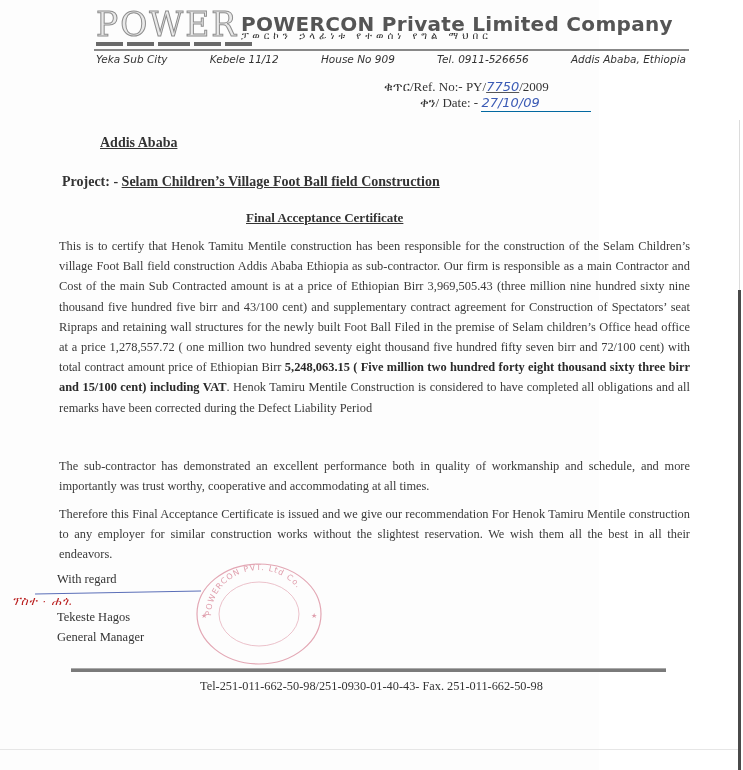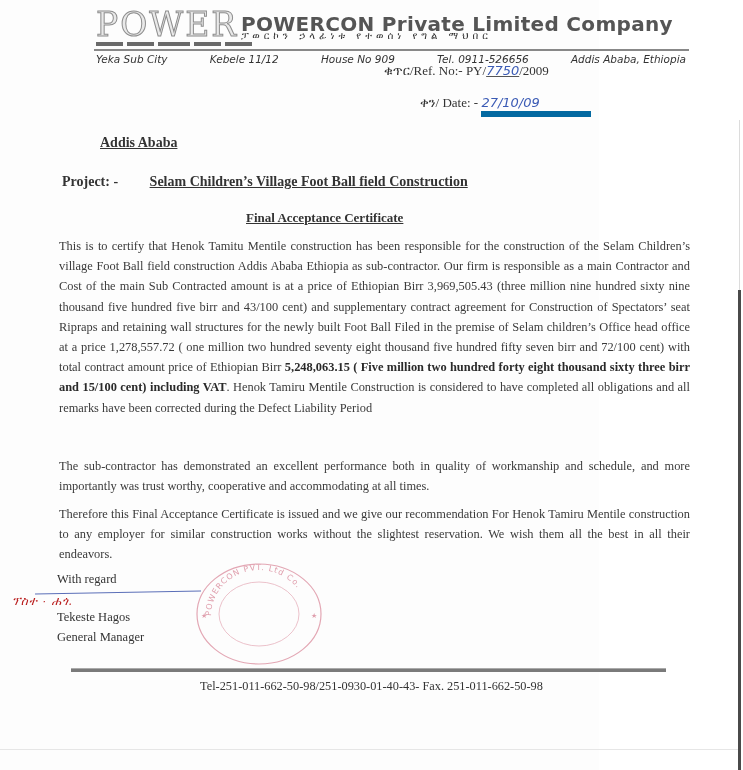--- a/index.html
+++ b/index.html
@@ -27,30 +27,30 @@
     position: absolute; left: 241px; top: 30px; font-family: "DejaVu Sans", sans-serif;
     font-size: 10px; color: #333; letter-spacing: 4px; white-space: nowrap;
   }
   .header-rule { position: absolute; left: 94px; top: 49px; width: 595px; height: 2px; background: #888; }
   .address-row {
     position: absolute; left: 96px; top: 53px; width: 590px; display: flex; justify-content: space-between;
     font-family: "DejaVu Sans", sans-serif; font-style: italic; font-size: 10.5px; color: #333;
   }
 
   
-  .ref { position: absolute; left: 384px; top: 63px; font-size: 13px; color: #333; white-space: nowrap; }
+  .ref { position: absolute; left: 384px; top: 79px; font-size: 13px; color: #333; white-space: nowrap; }
   .ref-date { position: absolute; left: 420px; top: 95px; font-size: 13px; color: #333; white-space: nowrap; }
   .hand { font-family: "DejaVu Sans", sans-serif; font-style: italic; color: #3b5bb5; font-size: 13px;
           text-decoration: underline; text-decoration-color: #555; }
-  .underline-fill { display: inline-block; border-bottom: 6px solid #0369a1; }
+  .underline-fill { display: inline-block; border-bottom: 1px solid #0369a1; }
 
   .to-line { position: absolute; left: 62px; top: 118px; font-weight: bold; font-size: 14px; color: #333; }
   .to-city { position: absolute; left: 100px; top: 135px; font-weight: bold; font-size: 14px; color: #333; text-decoration: underline; }
   .project-line { position: absolute; left: 62px; top: 174px; font-weight: bold; font-size: 14px; color: #333; }
-  .project-line .proj { text-decoration: underline; margin-left: 28px; }
+  .project-line .proj { text-decoration: underline; }
   .cert-title { position: absolute; left: 246px; top: 210px; font-weight: bold; font-size: 13px; color: #333; text-decoration: underline; }
 
   .para {
     position: absolute; left: 59px; width: 631px; font-size: 12.4px; line-height: 20.2px; color: #3a3a3a;
     text-align: justify; text-align-last: left;
   }
   .p1 { top: 236px; }
   .p2 { top: 456px; }
   .p3 { top: 504px; }
   .para b { color: #2a2a2a; }

